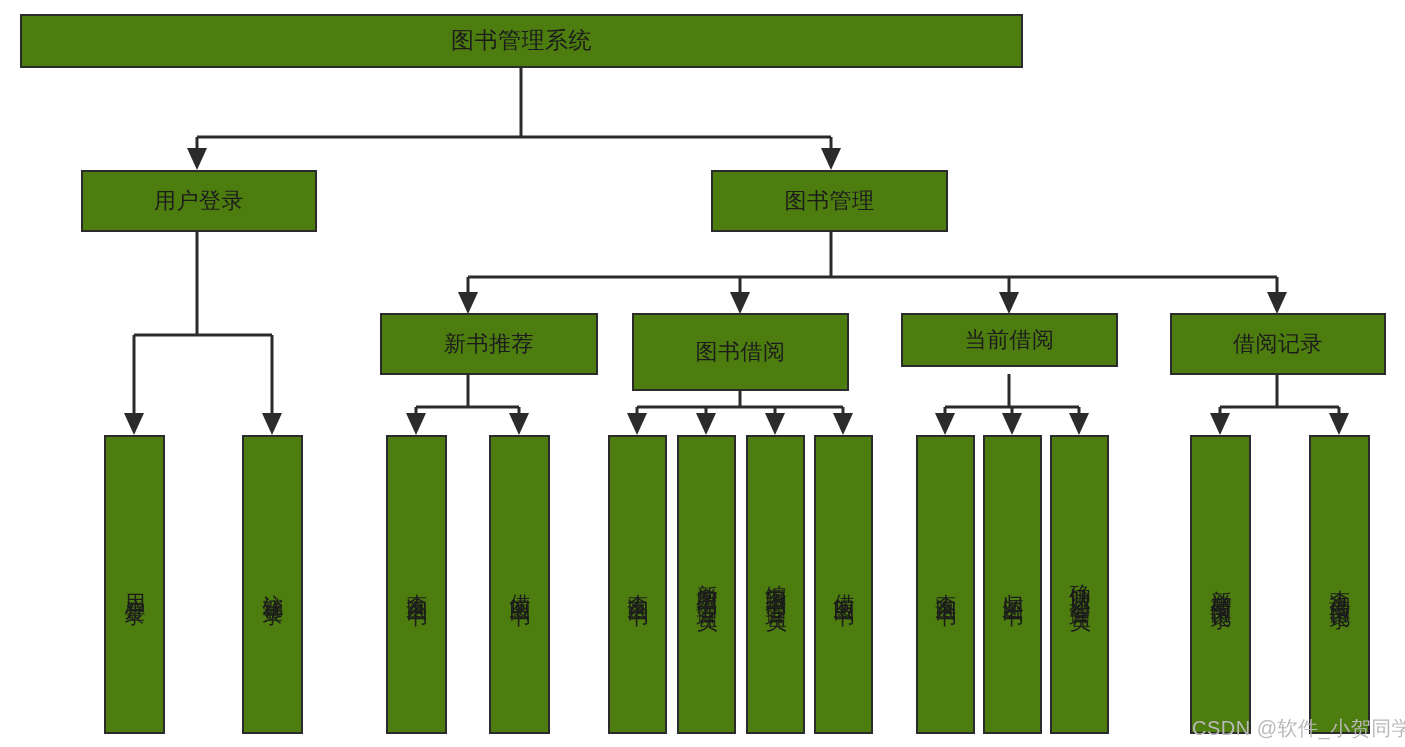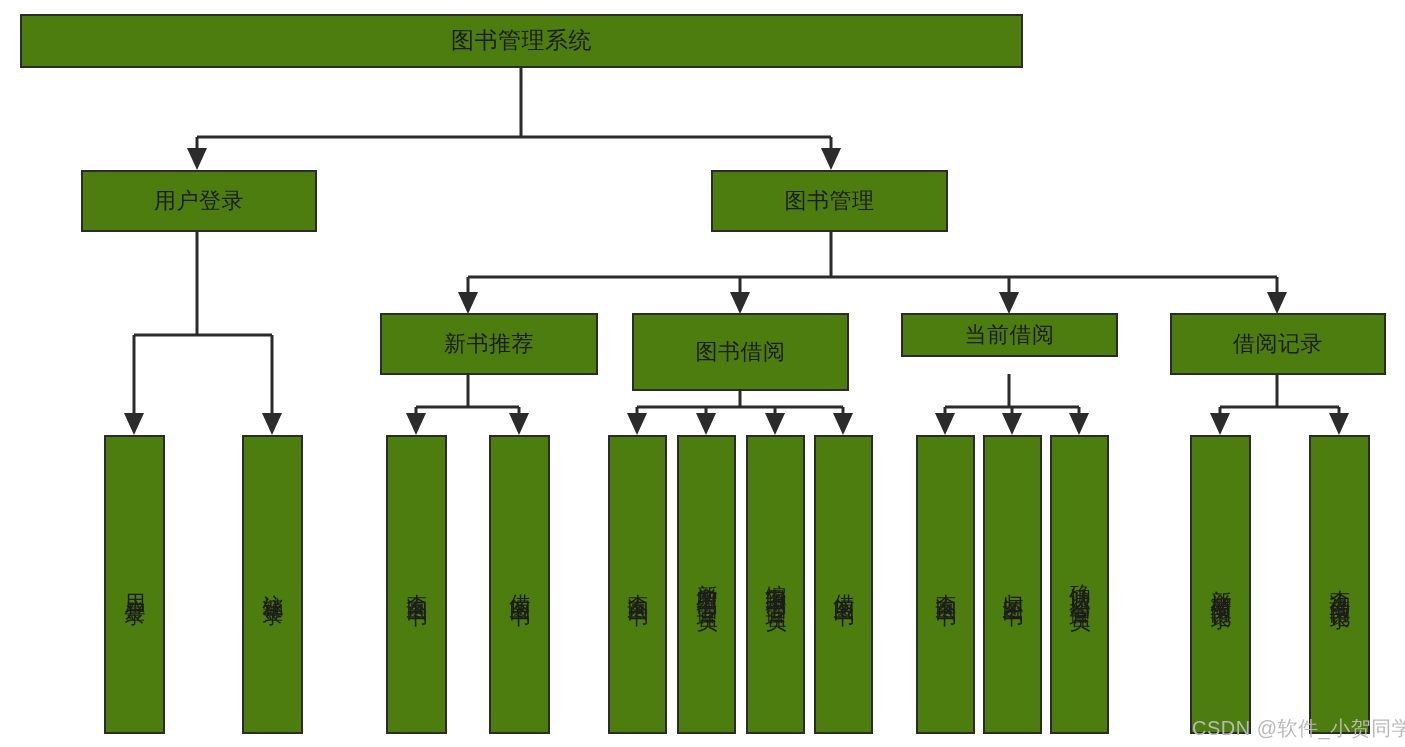--- a/index.html
+++ b/index.html
@@ -155,21 +155,21 @@
   <div class="node-box" style="left:711px; top:170px; width:237px; height:62px;">
     <span class="node-label">图书管理</span>
   </div>
 
   <div class="node-box" style="left:360px; top:313px; width:218px; height:62px;margin-left:20px;">
     <span class="node-label">新书推荐</span>
   </div>
   <div class="node-box" style="left:632px; top:313px; width:217px; height:78px;">
     <span class="node-label">图书借阅</span>
   </div>
-  <div class="node-box" style="left:901px; top:313px; width:217px; height:44px;">
+  <div class="node-box" style="left:901px; top:313px; width:217px; height:54px;">
     <span class="node-label">当前借阅</span>
   </div>
   <div class="node-box" style="left:1170px; top:313px; width:216px; height:62px;">
     <span class="node-label">借阅记录</span>
   </div>
 
   <div class="node-box vertical" style="left:104px; top:435px; width:61px; height:299px;">
     <span class="node-label">用户登录</span>
   </div>
   <div class="node-box vertical" style="left:242px; top:435px; width:61px; height:299px;">

